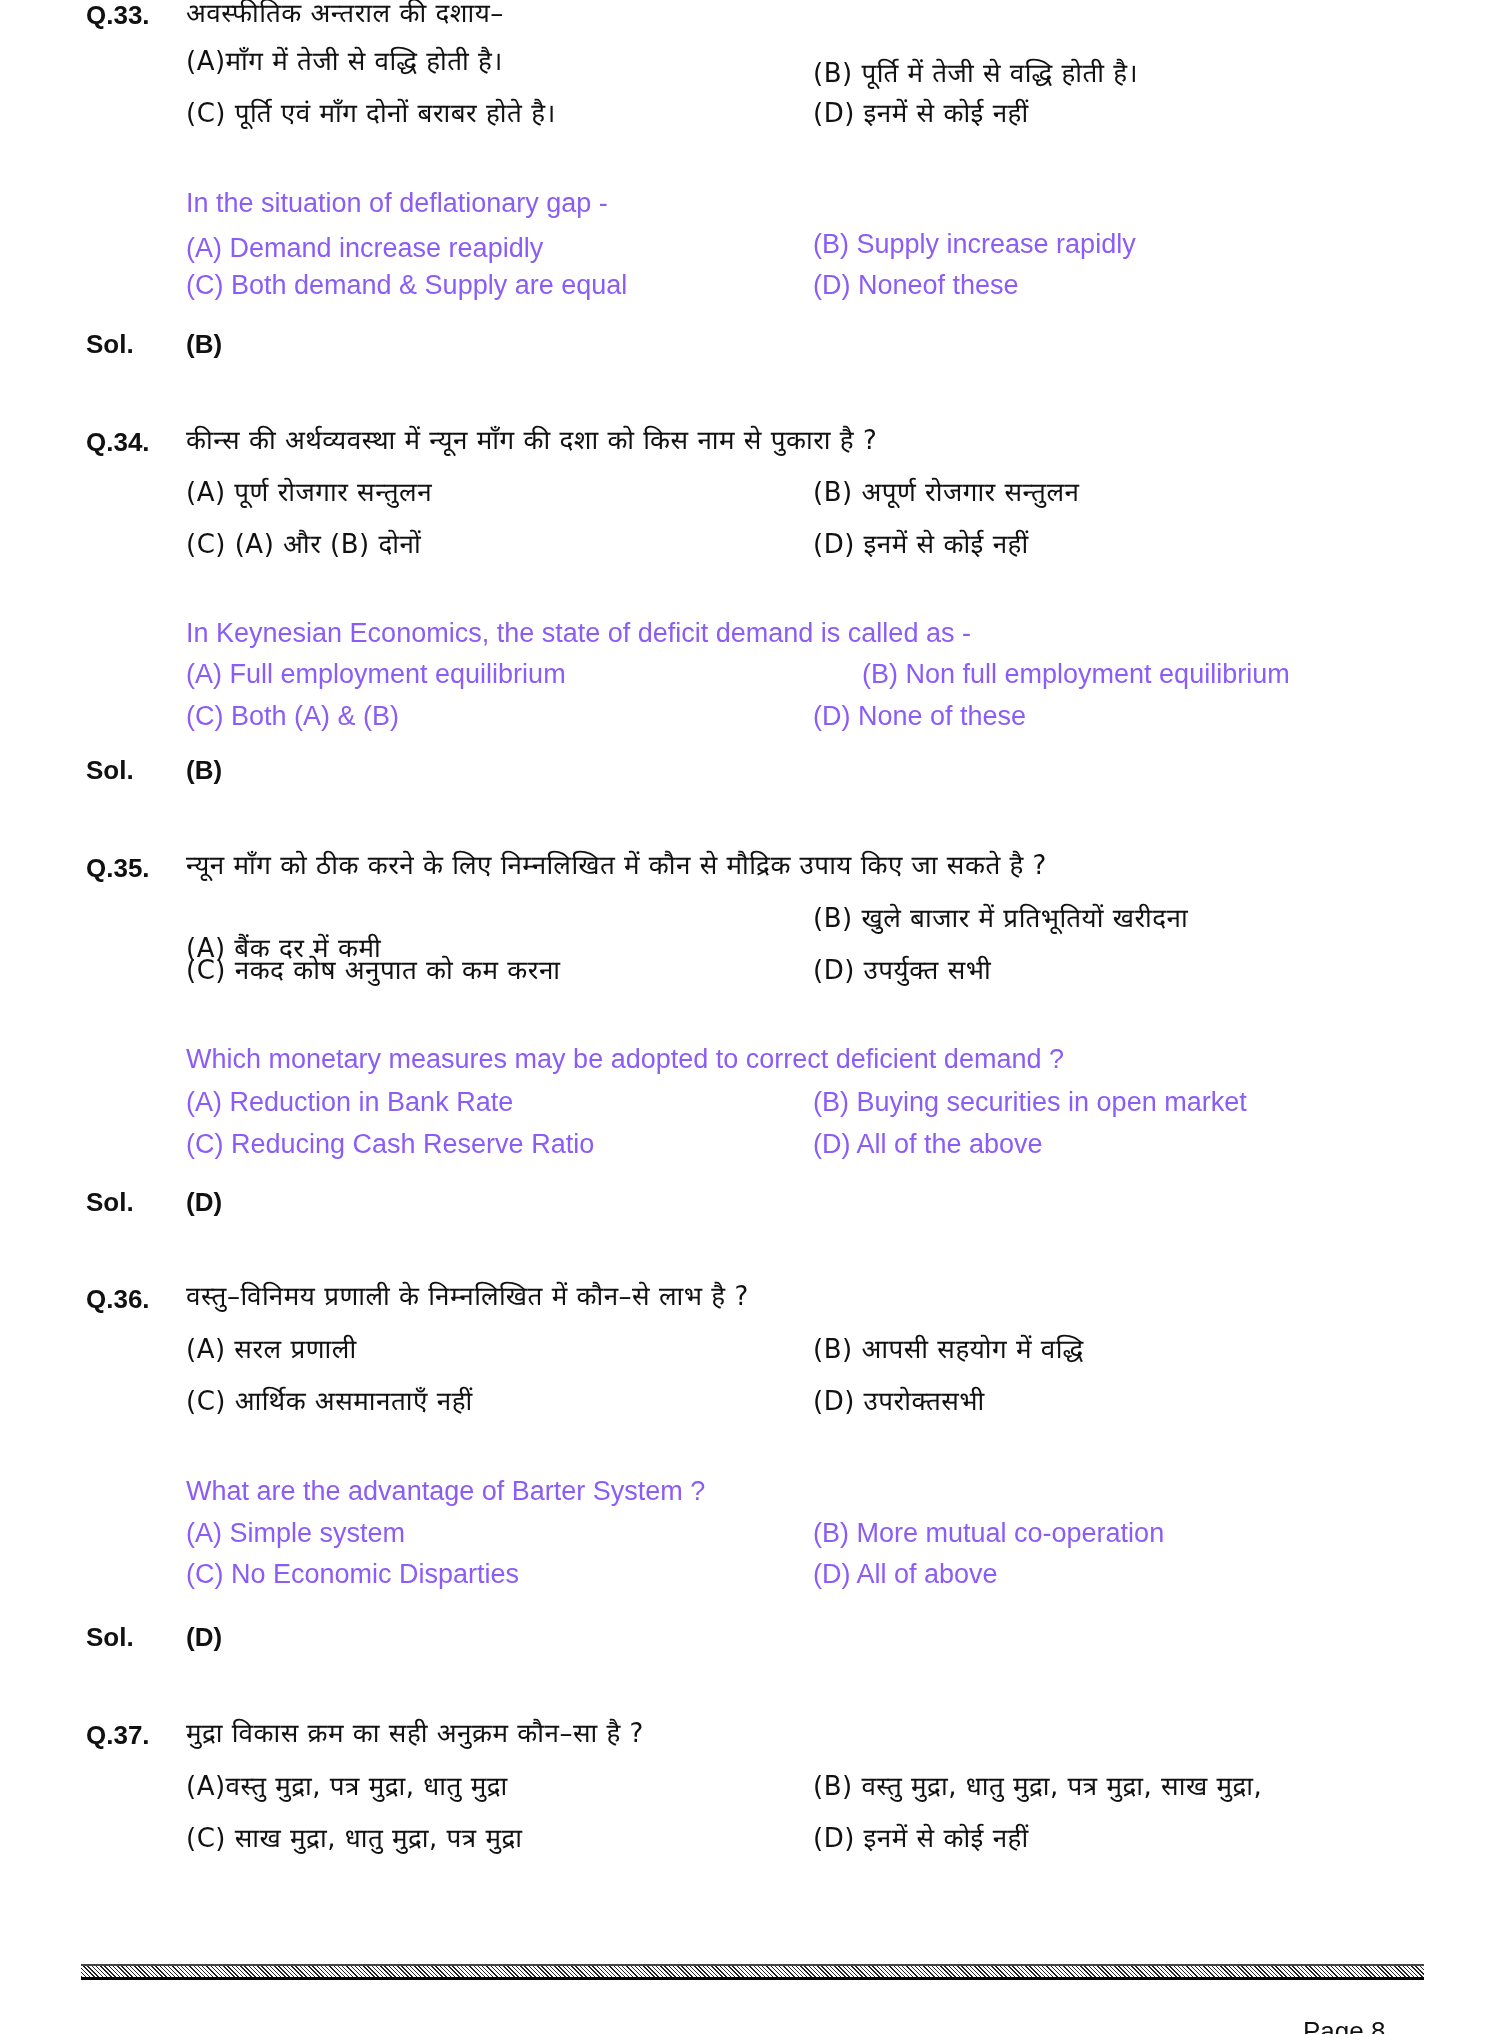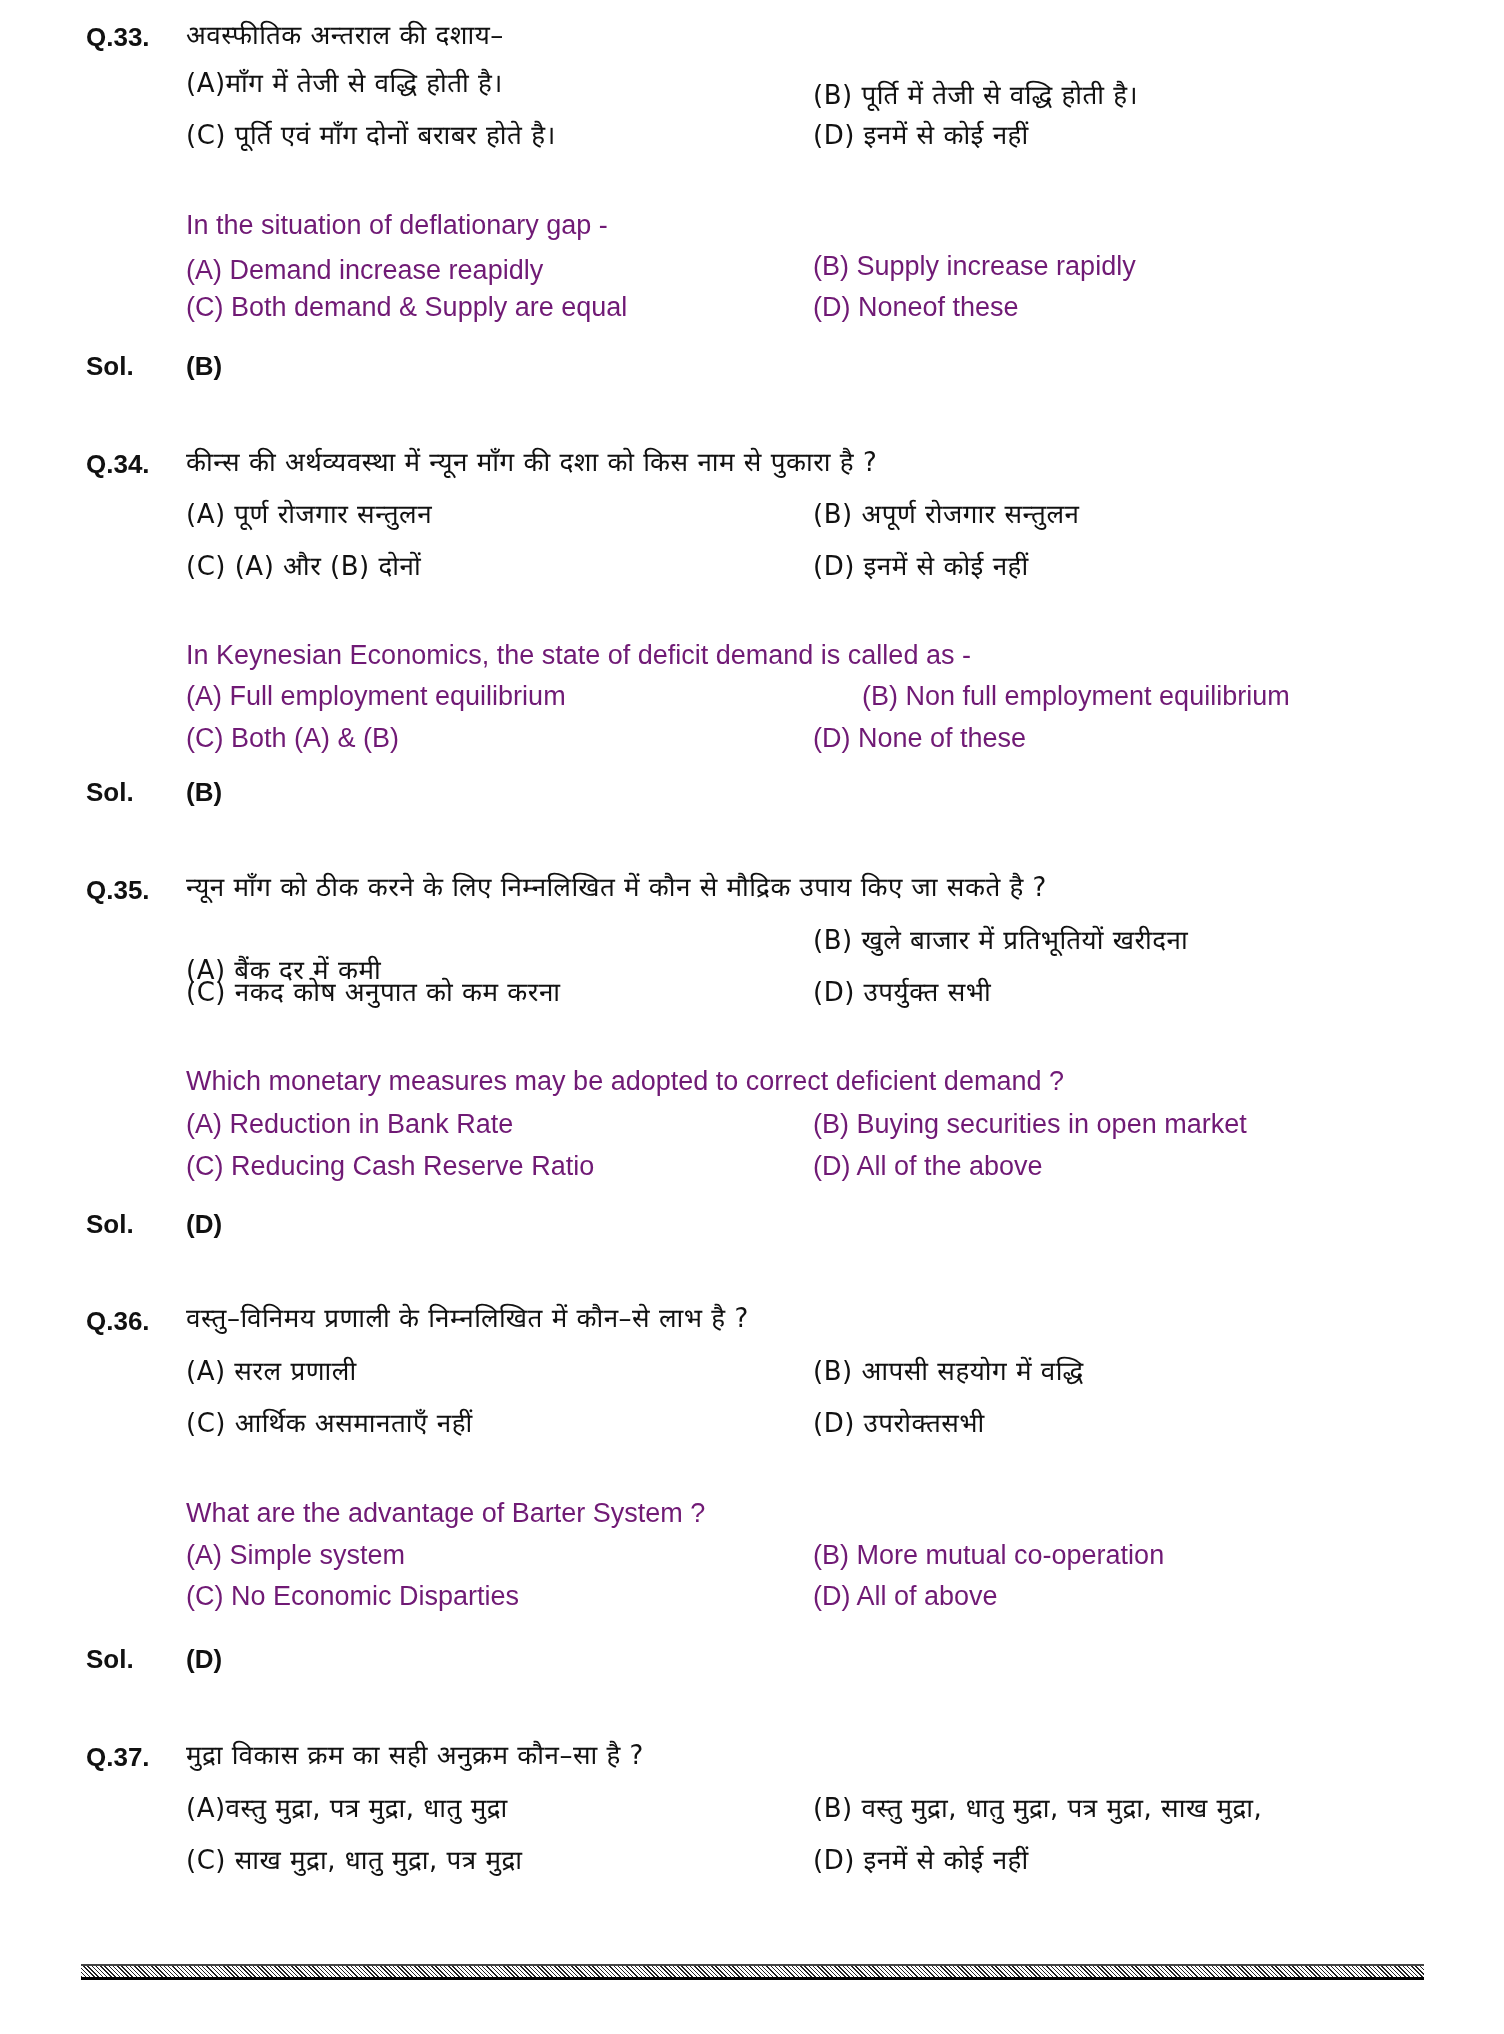--- a/index.html
+++ b/index.html
@@ -1,22 +1,22 @@
 <!DOCTYPE html>
 <html><head>
 <meta charset="utf-8">
 <style>
   html, body { margin:0; padding:0; background:#ffffff; }
   body { width:1504px; height:2034px; position:relative; overflow:hidden; color:#111; font-family:"Liberation Sans", "DejaVu Sans", sans-serif; }
-  .abs { position:absolute; white-space:nowrap; line-height:1;margin-top:22px; }
+  .abs { position:absolute; white-space:nowrap; line-height:1; }
   .qnum { font-weight:bold; font-size:26px; left:86px; }
   .sol-label { font-weight:bold; font-size:26px; left:86px; }
   .sol-val { font-weight:bold; font-size:26px; left:186px; }
   .hi { font-size:26px; font-family:"DejaVu Sans", sans-serif; letter-spacing:0.5px;text-align:center; }
-  .en { font-size:27px; font-family:"Liberation Sans", sans-serif; color:#701a75; }
+  .en { font-size:27px; font-family:"Liberation Sans", sans-serif; color:#8b5cf6; }
   .colL { left:186px; }
   .colR { left:813px; }
   .colR2 { left:862px; }
   .qtext { left:186px; }
   .rule { position:absolute; left:81px; top:1966px; width:1343px; height:14px;
           background: repeating-linear-gradient(45deg, #222 0 1px, #fff 1px 3px);
           border-bottom:3px solid #000; box-sizing:border-box; }
   .rule-top { position:absolute; left:81px; top:1964px; width:1343px; height:2px; background:#444; }
   .page-num { font-size:26px; left:1303px; top:2018px; }
 </style>

